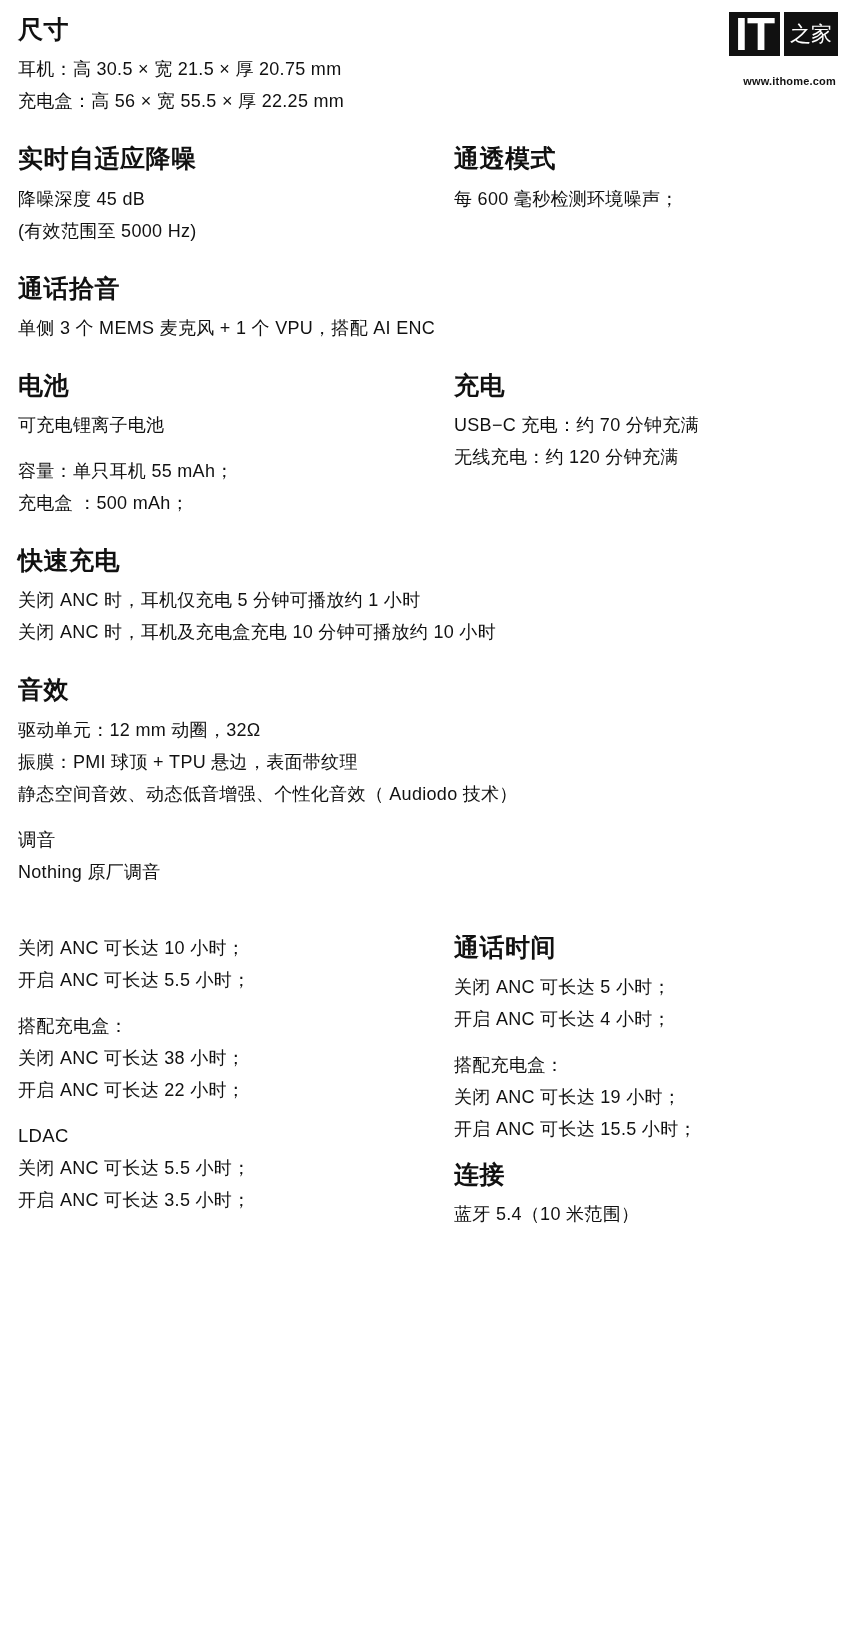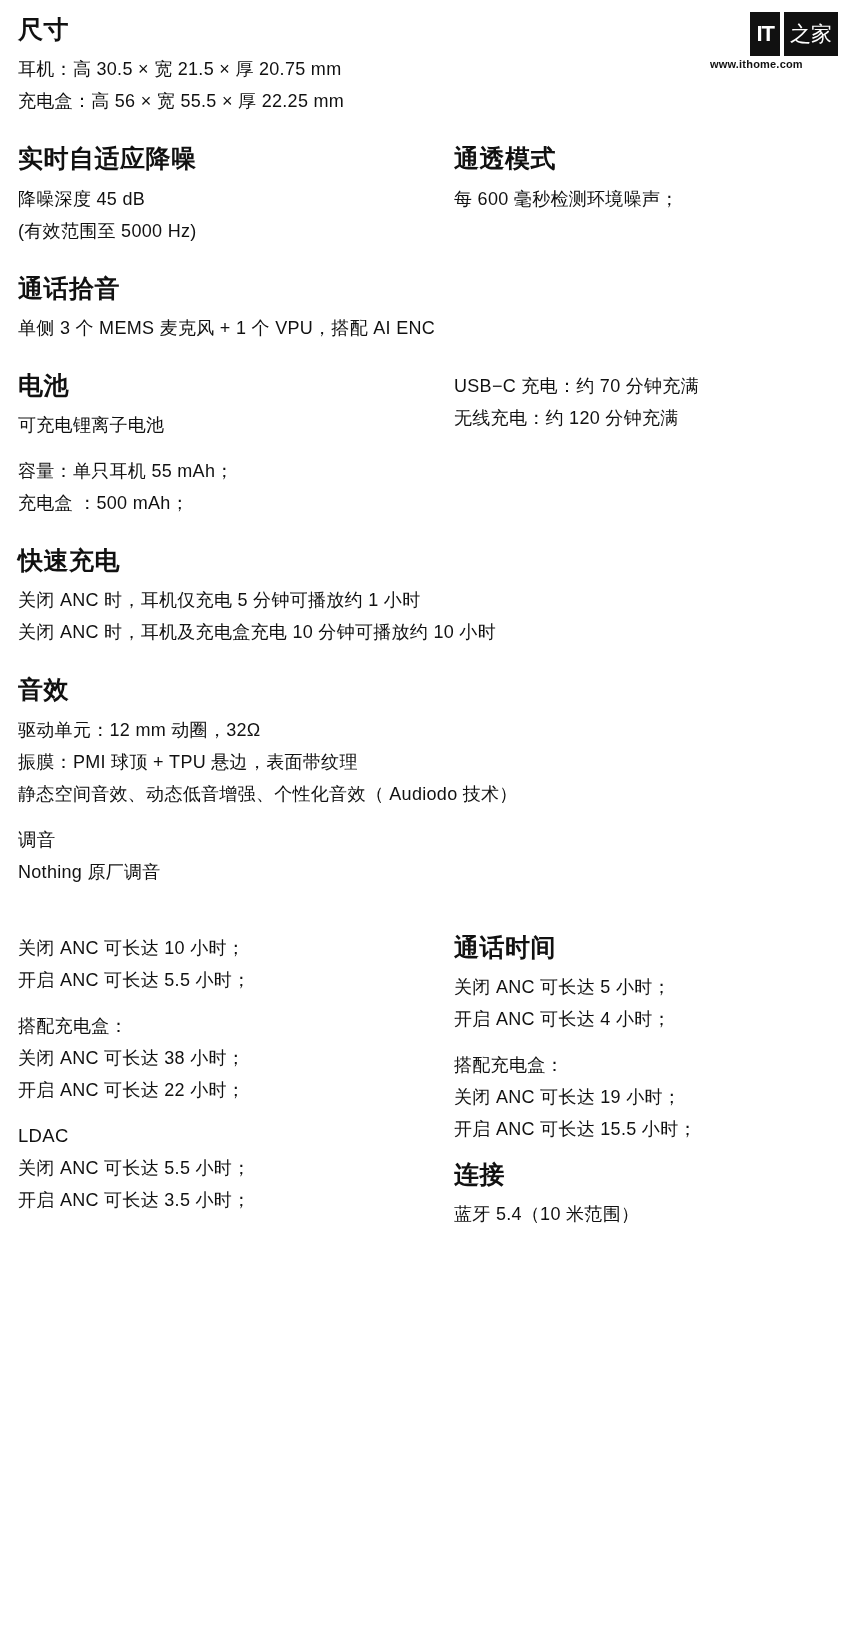--- a/index.html
+++ b/index.html
@@ -37,41 +37,41 @@
     display: flex;
     align-items: stretch;
     justify-content: flex-end;
     gap: 4px;
     height: 44px;
   }
   .logo-it {
     background: #111111;
     color: #ffffff;
     font-weight: bold;
-    font-size: 22px;
+    font-size: 46px;
     line-height: 44px;
     padding: 0 6px;
     letter-spacing: -1px;
     font-family: "Liberation Sans", sans-serif;
   }
   .logo-cn {
     background: #111111;
     color: #ffffff;
     font-size: 21px;
     line-height: 44px;
     padding: 0 6px;
     font-family: "Liberation Sans", sans-serif;
   }
   .logo-url {
-    margin-top: 2px;
+    margin-top: 19px;
     font-size: 11px;
     font-weight: bold;
     color: #111111;
     letter-spacing: 0.2px;
-    text-align: left;
+    text-align: right;
     padding-right: 2px;
   }
 
   h2.sec-title {
     font-size: 25px;
     font-weight: bold;
     margin: 0 16px 8px 0;
     line-height: 1.25;
     letter-spacing: 0.5px;
   }
@@ -143,20 +143,21 @@
 
     <div class="block cols">
       <div class="col-left">
         <h2 class="sec-title">电池</h2>
         <div class="line">可充电锂离子电池</div>
         <div class="spacer-sm"></div>
         <div class="line">容量：单只耳机 55 mAh；</div>
         <div class="line">充电盒 ：500 mAh；</div>
       </div>
       <div class="col-right">
+        <h2 class="sec-title">充电</h2>
         <div class="line">USB−C 充电：约 70 分钟充满</div>
         <div class="line">无线充电：约 120 分钟充满</div>
       </div>
     </div>
 
     <div class="block">
       <h2 class="sec-title">快速充电</h2>
       <div class="line">关闭 ANC 时，耳机仅充电 5 分钟可播放约 1 小时</div>
       <div class="line">关闭 ANC 时，耳机及充电盒充电 10 分钟可播放约 10 小时</div>
     </div>

